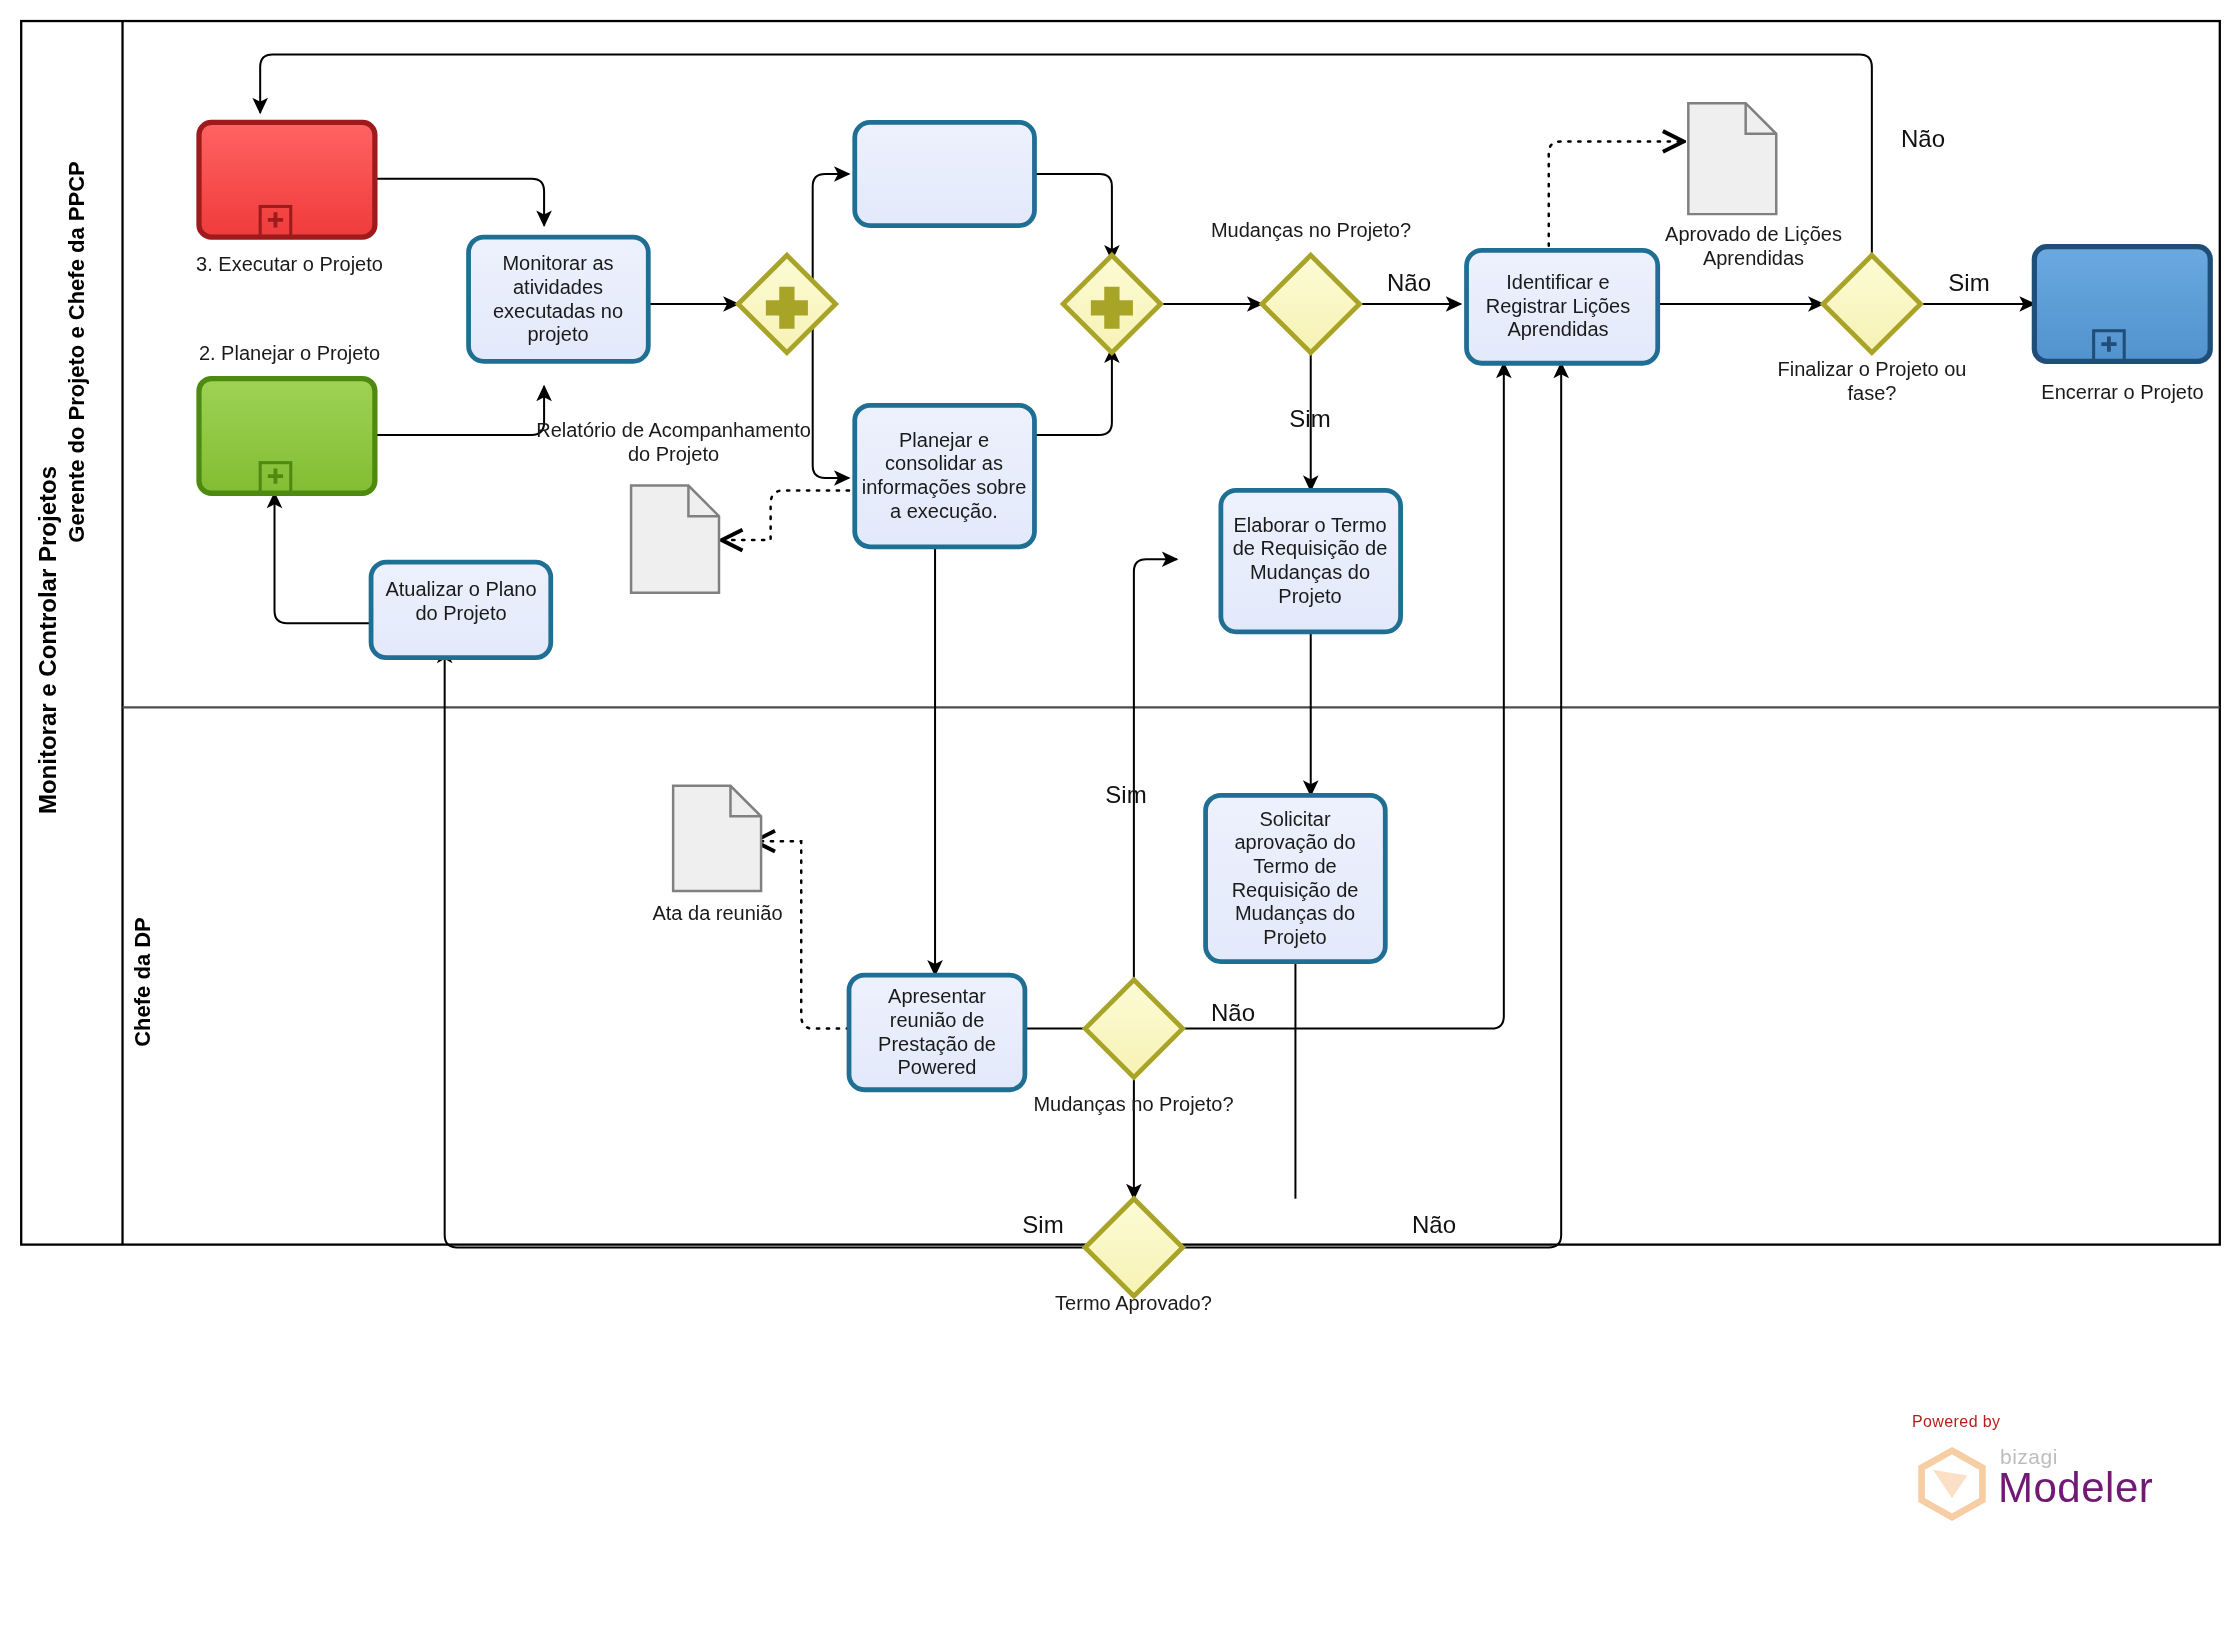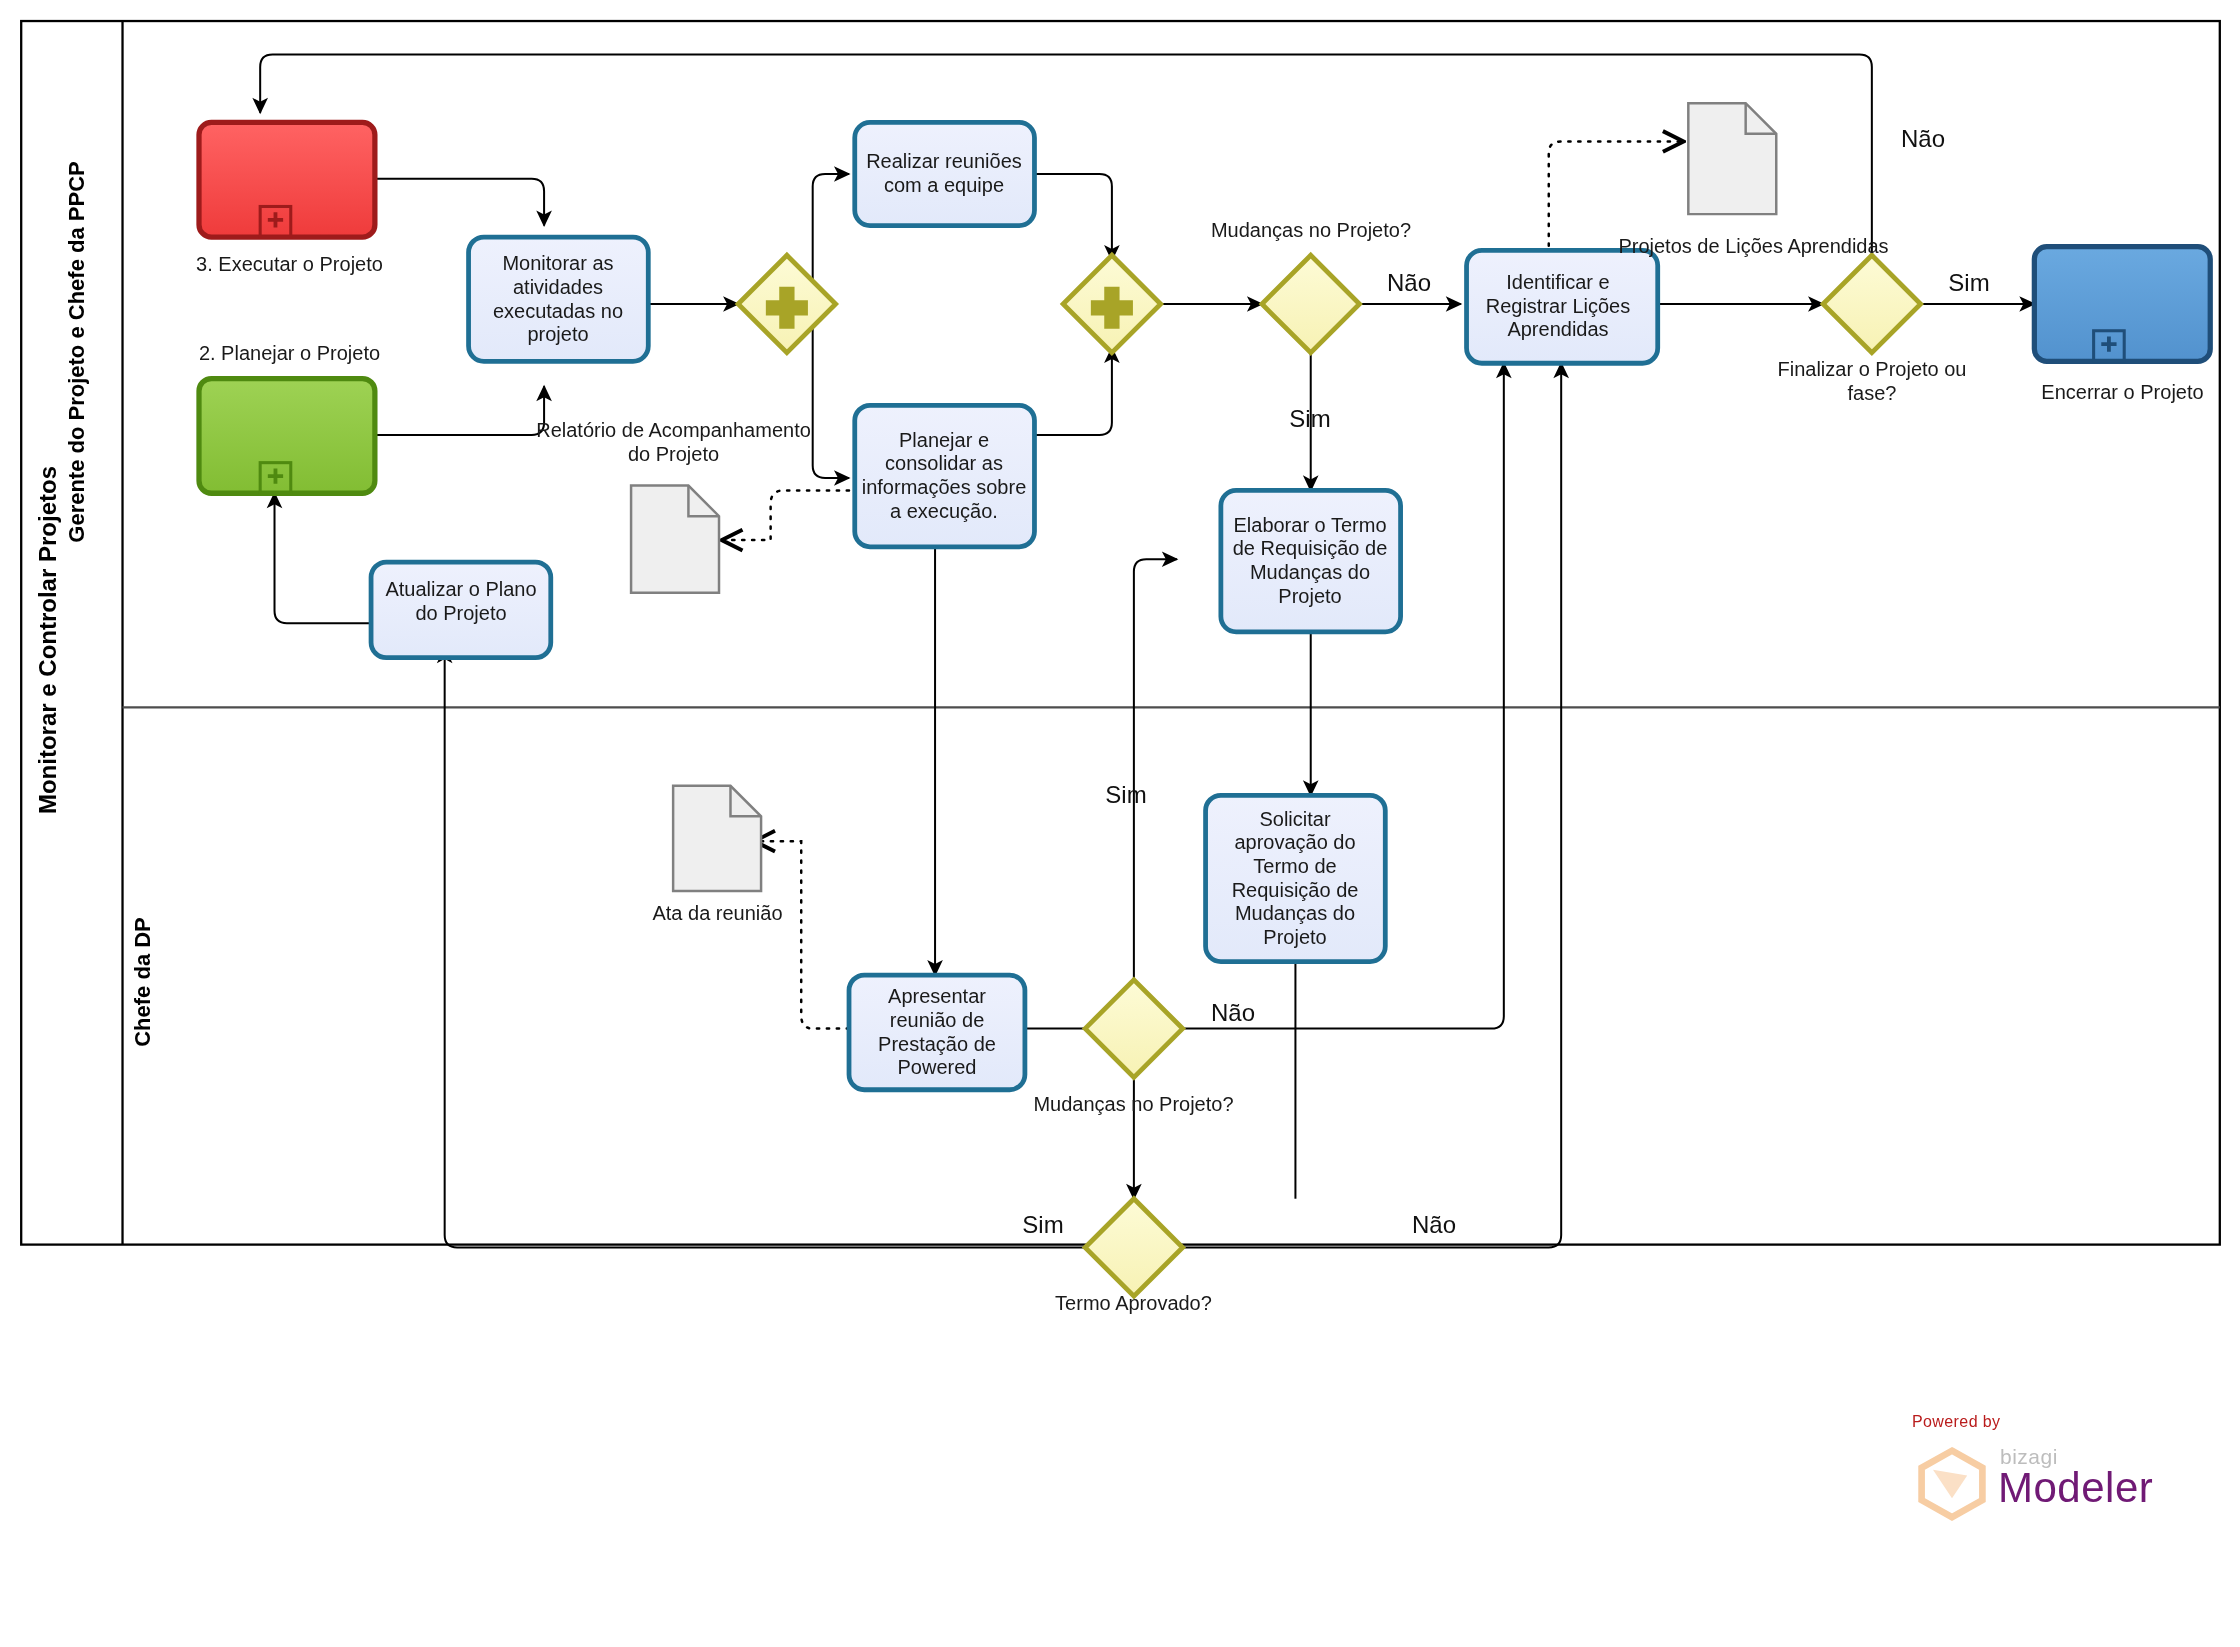--- a/index.html
+++ b/index.html
@@ -205,35 +205,34 @@
 
   <div class="laneTitle poolTitle" style="left:-287px;top:621px;width:669px;height:38px;transform:rotate(-90deg);">Monitorar e Controlar Projetos</div>
   <div class="laneTitle laneName" style="left:-153px;top:335px;width:459px;height:34px;transform:rotate(-90deg);">Gerente do Projeto e Chefe da PPCP</div>
   <div class="laneTitle laneName" style="left:-9.6px;top:965px;width:306px;height:34px;transform:rotate(-90deg);">Chefe da DP</div>
 
   <div class="nodeTxt lblTxt" style="left:170px;top:250px;width:239px;height:29px;">3. Executar o Projeto</div>
   <div class="nodeTxt lblTxt" style="left:170px;top:339px;width:239px;height:29px;">2. Planejar o Projeto</div>
   <div class="nodeTxt lblTxt" style="left:2003px;top:378px;width:239px;height:29px;">Encerrar o Projeto</div>
 
   <div class="nodeTxt taskTxt" style="left:474px;top:241px;width:168px;height:117px;">Monitorar as atividades executadas no projeto</div>
-  <div class="nodeTxt taskTxt" style="left:860px;top:126px;width:168px;height:96px;">Realizar reuniões com a equipe</div>
   <div class="nodeTxt taskTxt" style="left:860px;top:409px;width:168px;height:134px;">Planejar e consolidar as informações sobre a execução.</div>
   <div class="nodeTxt taskTxt" style="left:1468px;top:254px;width:180px;height:105px;">Identificar e Registrar Lições Aprendidas</div>
   <div class="nodeTxt taskTxt" style="left:1226px;top:494px;width:168px;height:134px;">Elaborar o Termo de Requisição de Mudanças do Projeto</div>
   <div class="nodeTxt taskTxt" style="left:377px;top:566px;width:168px;height:72px;">Atualizar o Plano do Projeto</div>
   <div class="nodeTxt taskTxt" style="left:855px;top:979px;width:164px;height:107px;">Apresentar reunião de Prestação de Powered</div>
   <div class="nodeTxt taskTxt" style="left:1211px;top:799px;width:168px;height:159px;">Solicitar aprovação do Termo de Requisição de Mudanças do Projeto</div>
 
   <div class="nodeTxt lblTxt" style="left:1201px;top:203px;width:220px;height:55px;">Mudanças no Projeto?</div>
   <div class="nodeTxt lblTxt" style="left:1762px;top:354px;width:220px;height:55px;">Finalizar o Projeto ou fase?</div>
   <div class="nodeTxt lblTxt" style="left:1009px;top:1090px;width:249px;height:29px;">Mudanças no Projeto?</div>
   <div class="nodeTxt lblTxt" style="left:1019px;top:1289px;width:229px;height:29px;">Termo Aprovado?</div>
 
   <div class="nodeTxt lblTxt" style="left:535px;top:401px;width:277px;height:84px;">Relatório de Acompanhamento do Projeto</div>
-  <div class="nodeTxt lblTxt" style="left:1615px;top:218px;width:277px;height:57px;">Projetos de Lições Aprendidas</div>
+  <div class="nodeTxt lblTxt" style="left:1615px;top:218px;width:277px;height:57px;">Aprovado de Lições Aprendidas</div>
   <div class="nodeTxt lblTxt" style="left:593px;top:899px;width:249px;height:29px;">Ata da reunião</div>
 
   <div class="nodeTxt flowLbl" style="left:1361px;top:270px;width:96px;height:27px;">Não</div>
   <div class="nodeTxt flowLbl" style="left:1262px;top:406px;width:96px;height:27px;">Sim</div>
   <div class="nodeTxt flowLbl" style="left:1921px;top:270px;width:96px;height:27px;">Sim</div>
   <div class="nodeTxt flowLbl" style="left:1875px;top:126px;width:96px;height:27px;">Não</div>
   <div class="nodeTxt flowLbl" style="left:1185px;top:1000px;width:96px;height:27px;">Não</div>
   <div class="nodeTxt flowLbl" style="left:1078px;top:782px;width:96px;height:27px;">Sim</div>
   <div class="nodeTxt flowLbl" style="left:1138px;top:1212px;width:96px;height:27px;transform:translateX(-143px);">Sim</div>
   <div class="nodeTxt flowLbl" style="left:1386px;top:1212px;width:96px;height:27px;">Não</div>

